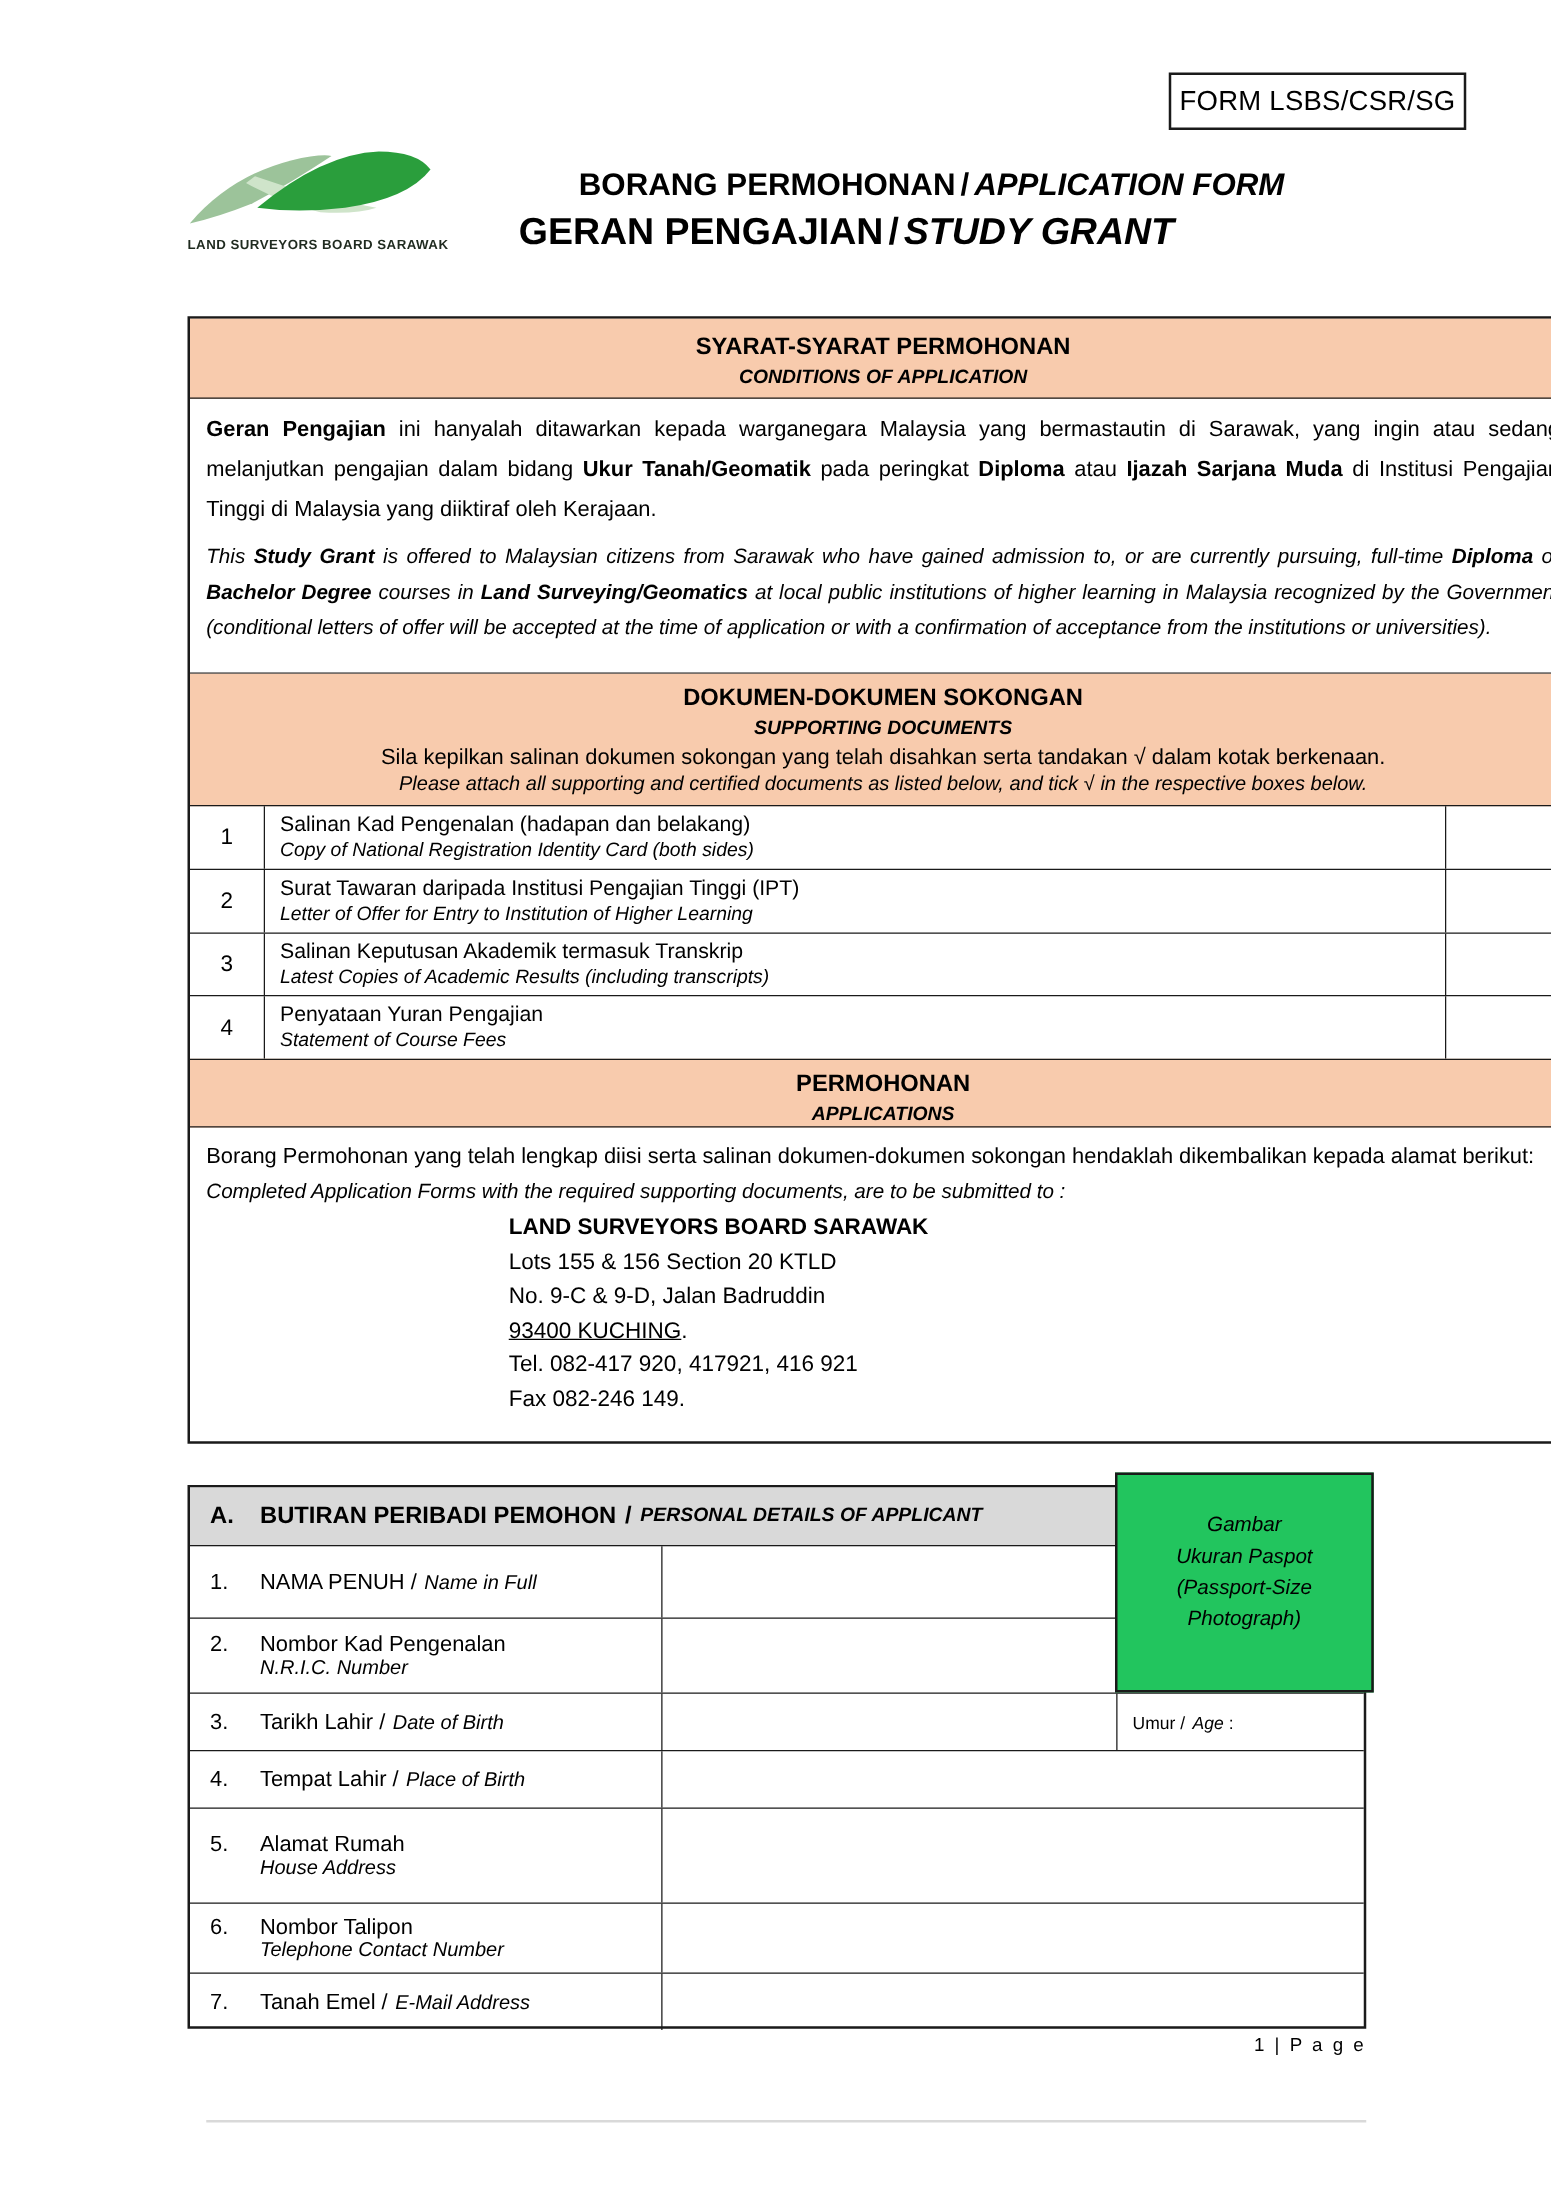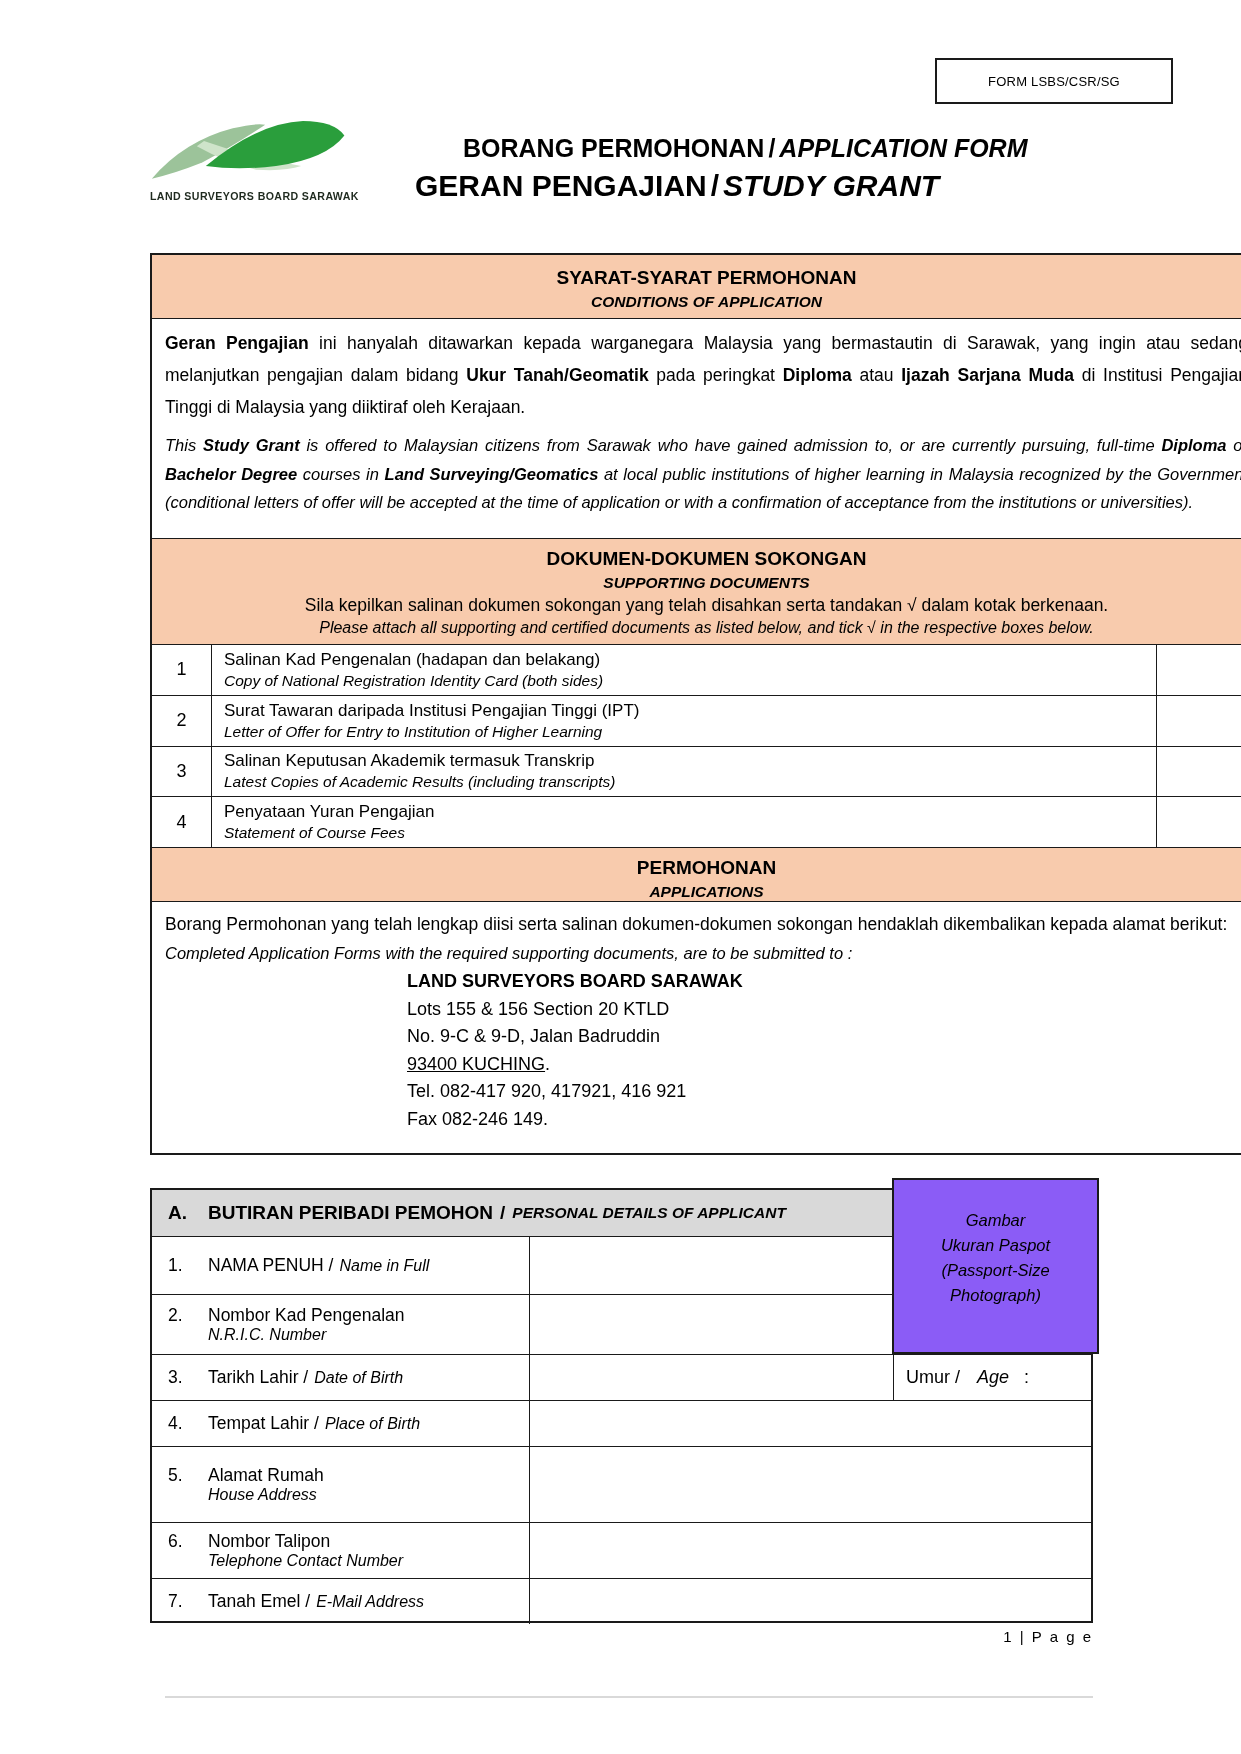--- a/index.html
+++ b/index.html
@@ -8,21 +8,21 @@
     font-family:"Liberation Sans", sans-serif; color:#000; overflow:hidden;
   }
   .b { font-weight:bold; }
   .i { font-style:italic; }
 
   
   .form-code-box {
     position:absolute; left:935px; top:58px; width:238px; height:46px;
     border:2px solid #1a1a1a; box-sizing:border-box;
     display:flex; align-items:center; justify-content:center;
-    font-size:13px; letter-spacing:0.2px;
+    font-size:22px; letter-spacing:0.2px;
   }
   .logo { position:absolute; left:150px; top:110px; width:200px; }
   .logo svg { display:block; }
   .logo-caption {
     margin-top:2px; font-size:10.6px; font-weight:bold; letter-spacing:0.4px;
     color:#1f2a1f; white-space:nowrap;
   }
   .titles { position:absolute; left:415px; top:130px; }
   .title-line1 { font-size:25px; line-height:36px;margin-left:48px; }
   .title-line2 { font-size:30px; line-height:40px; }
@@ -92,29 +92,29 @@
     padding-left:16px; display:flex; flex-direction:column; justify-content:center;
   }
   .pl-line { display:flex; align-items:baseline; }
   .pl-num { width:40px; flex:none; font-size:17.5px; }
   .pl-indent { width:40px; flex:none; }
   .pl-my { font-size:17.5px; }
   .pl-en { font-size:16px; font-style:italic; margin-left:6px; }
   .pl-en2 { font-size:16px; font-style:italic; }
   .pa-input { flex:1; }
   .pa-input-short { width:364px; flex:none; border-right:1.5px solid #1a1a1a; box-sizing:border-box; }
-  .pa-age { flex:1; display:flex; align-items:center; padding-left:12px; font-size:18px;gap:11px; }
+  .pa-age { flex:1; display:flex; align-items:center; padding-left:12px; font-size:14px; }
   .pa-age .i { margin:0 4px 0 6px; }
 
   .r1 { height:58px; } .r2 { height:60px; } .r3 { height:46px; } .r4 { height:46px; }
   .r5 { height:76px; } .r6 { height:56px; } .r7 { height:45px; }
 
   .photo-box {
     position:absolute; left:892px; top:1178px; width:207px; height:176px;
-    background:#8b5cf6; border:2.5px solid #1a1a1a; box-sizing:border-box; z-index:5;
+    background:#22c55e; border:2.5px solid #1a1a1a; box-sizing:border-box; z-index:5;
     display:flex; flex-direction:column; align-items:center; padding-top:28px;
     font-style:italic; font-size:16.5px; line-height:25px; text-align:center;
   }
 
   
   .footer-divider { position:absolute; left:165px; top:1696px; width:928px; height:2px; background:#d9d9d9; }
   .footer-page {
     position:absolute; right:148px; top:1628px; font-size:15px; color:#000000; letter-spacing:2px;
   }
 </style>

